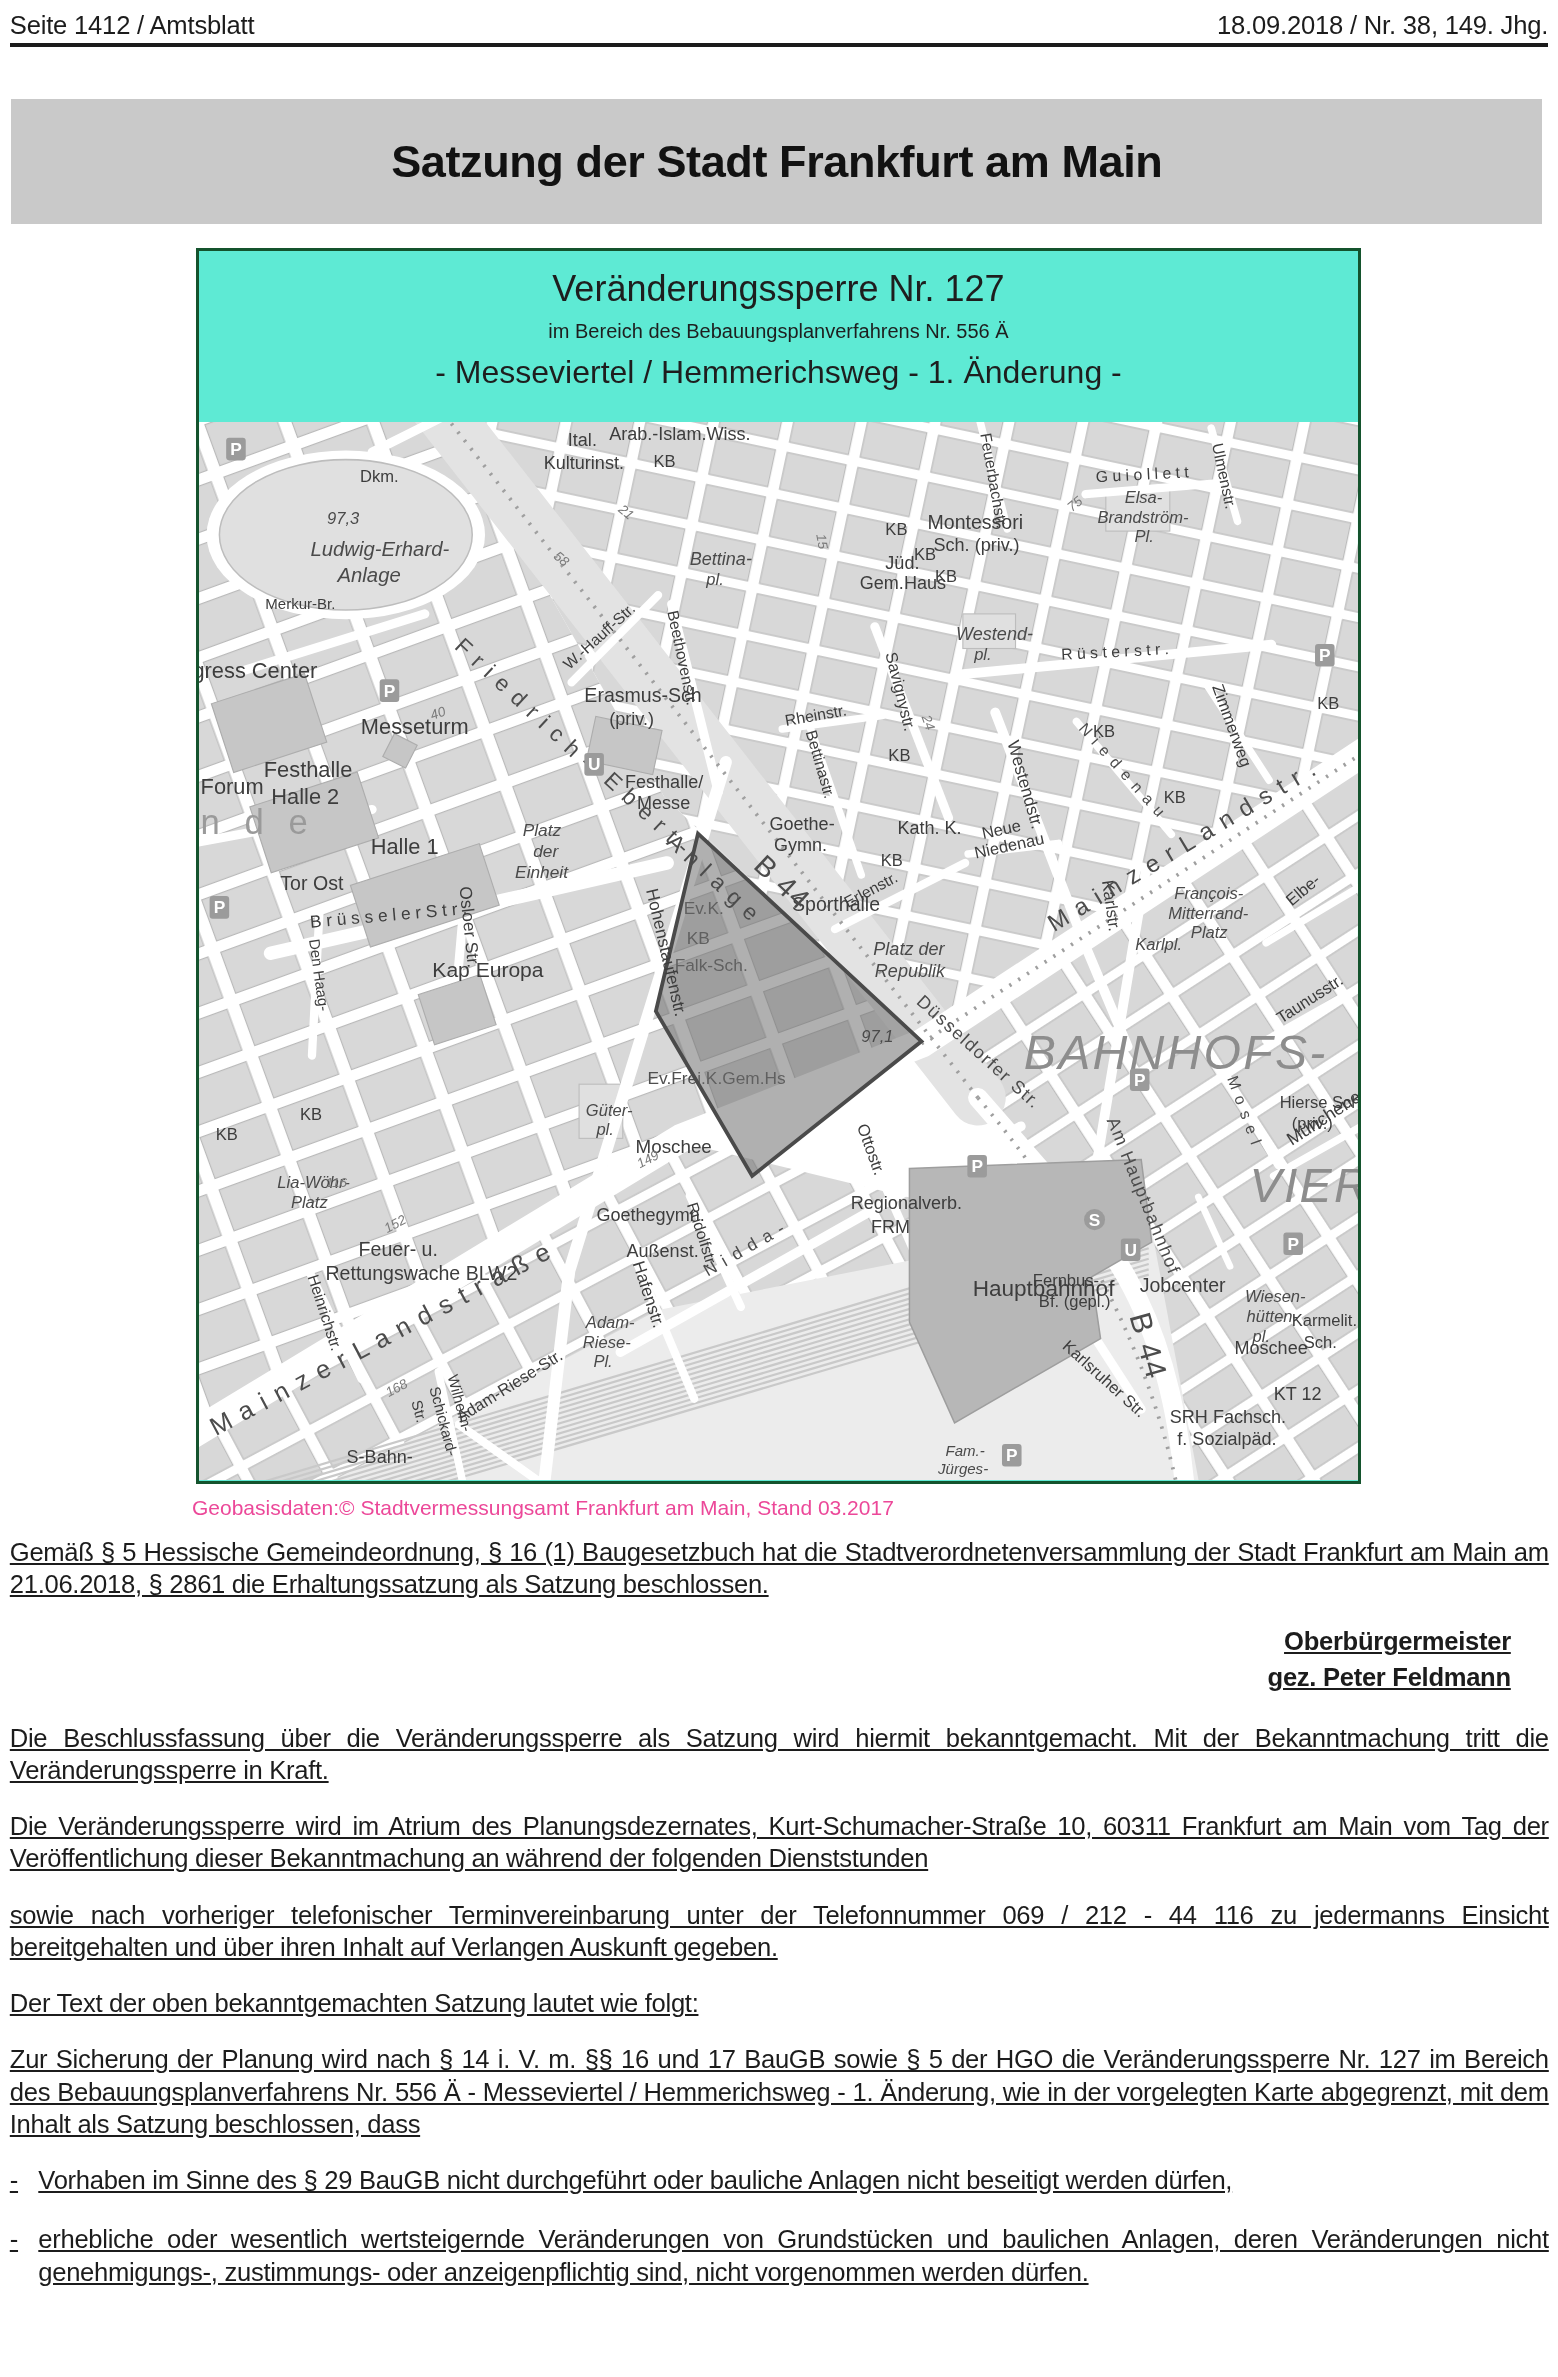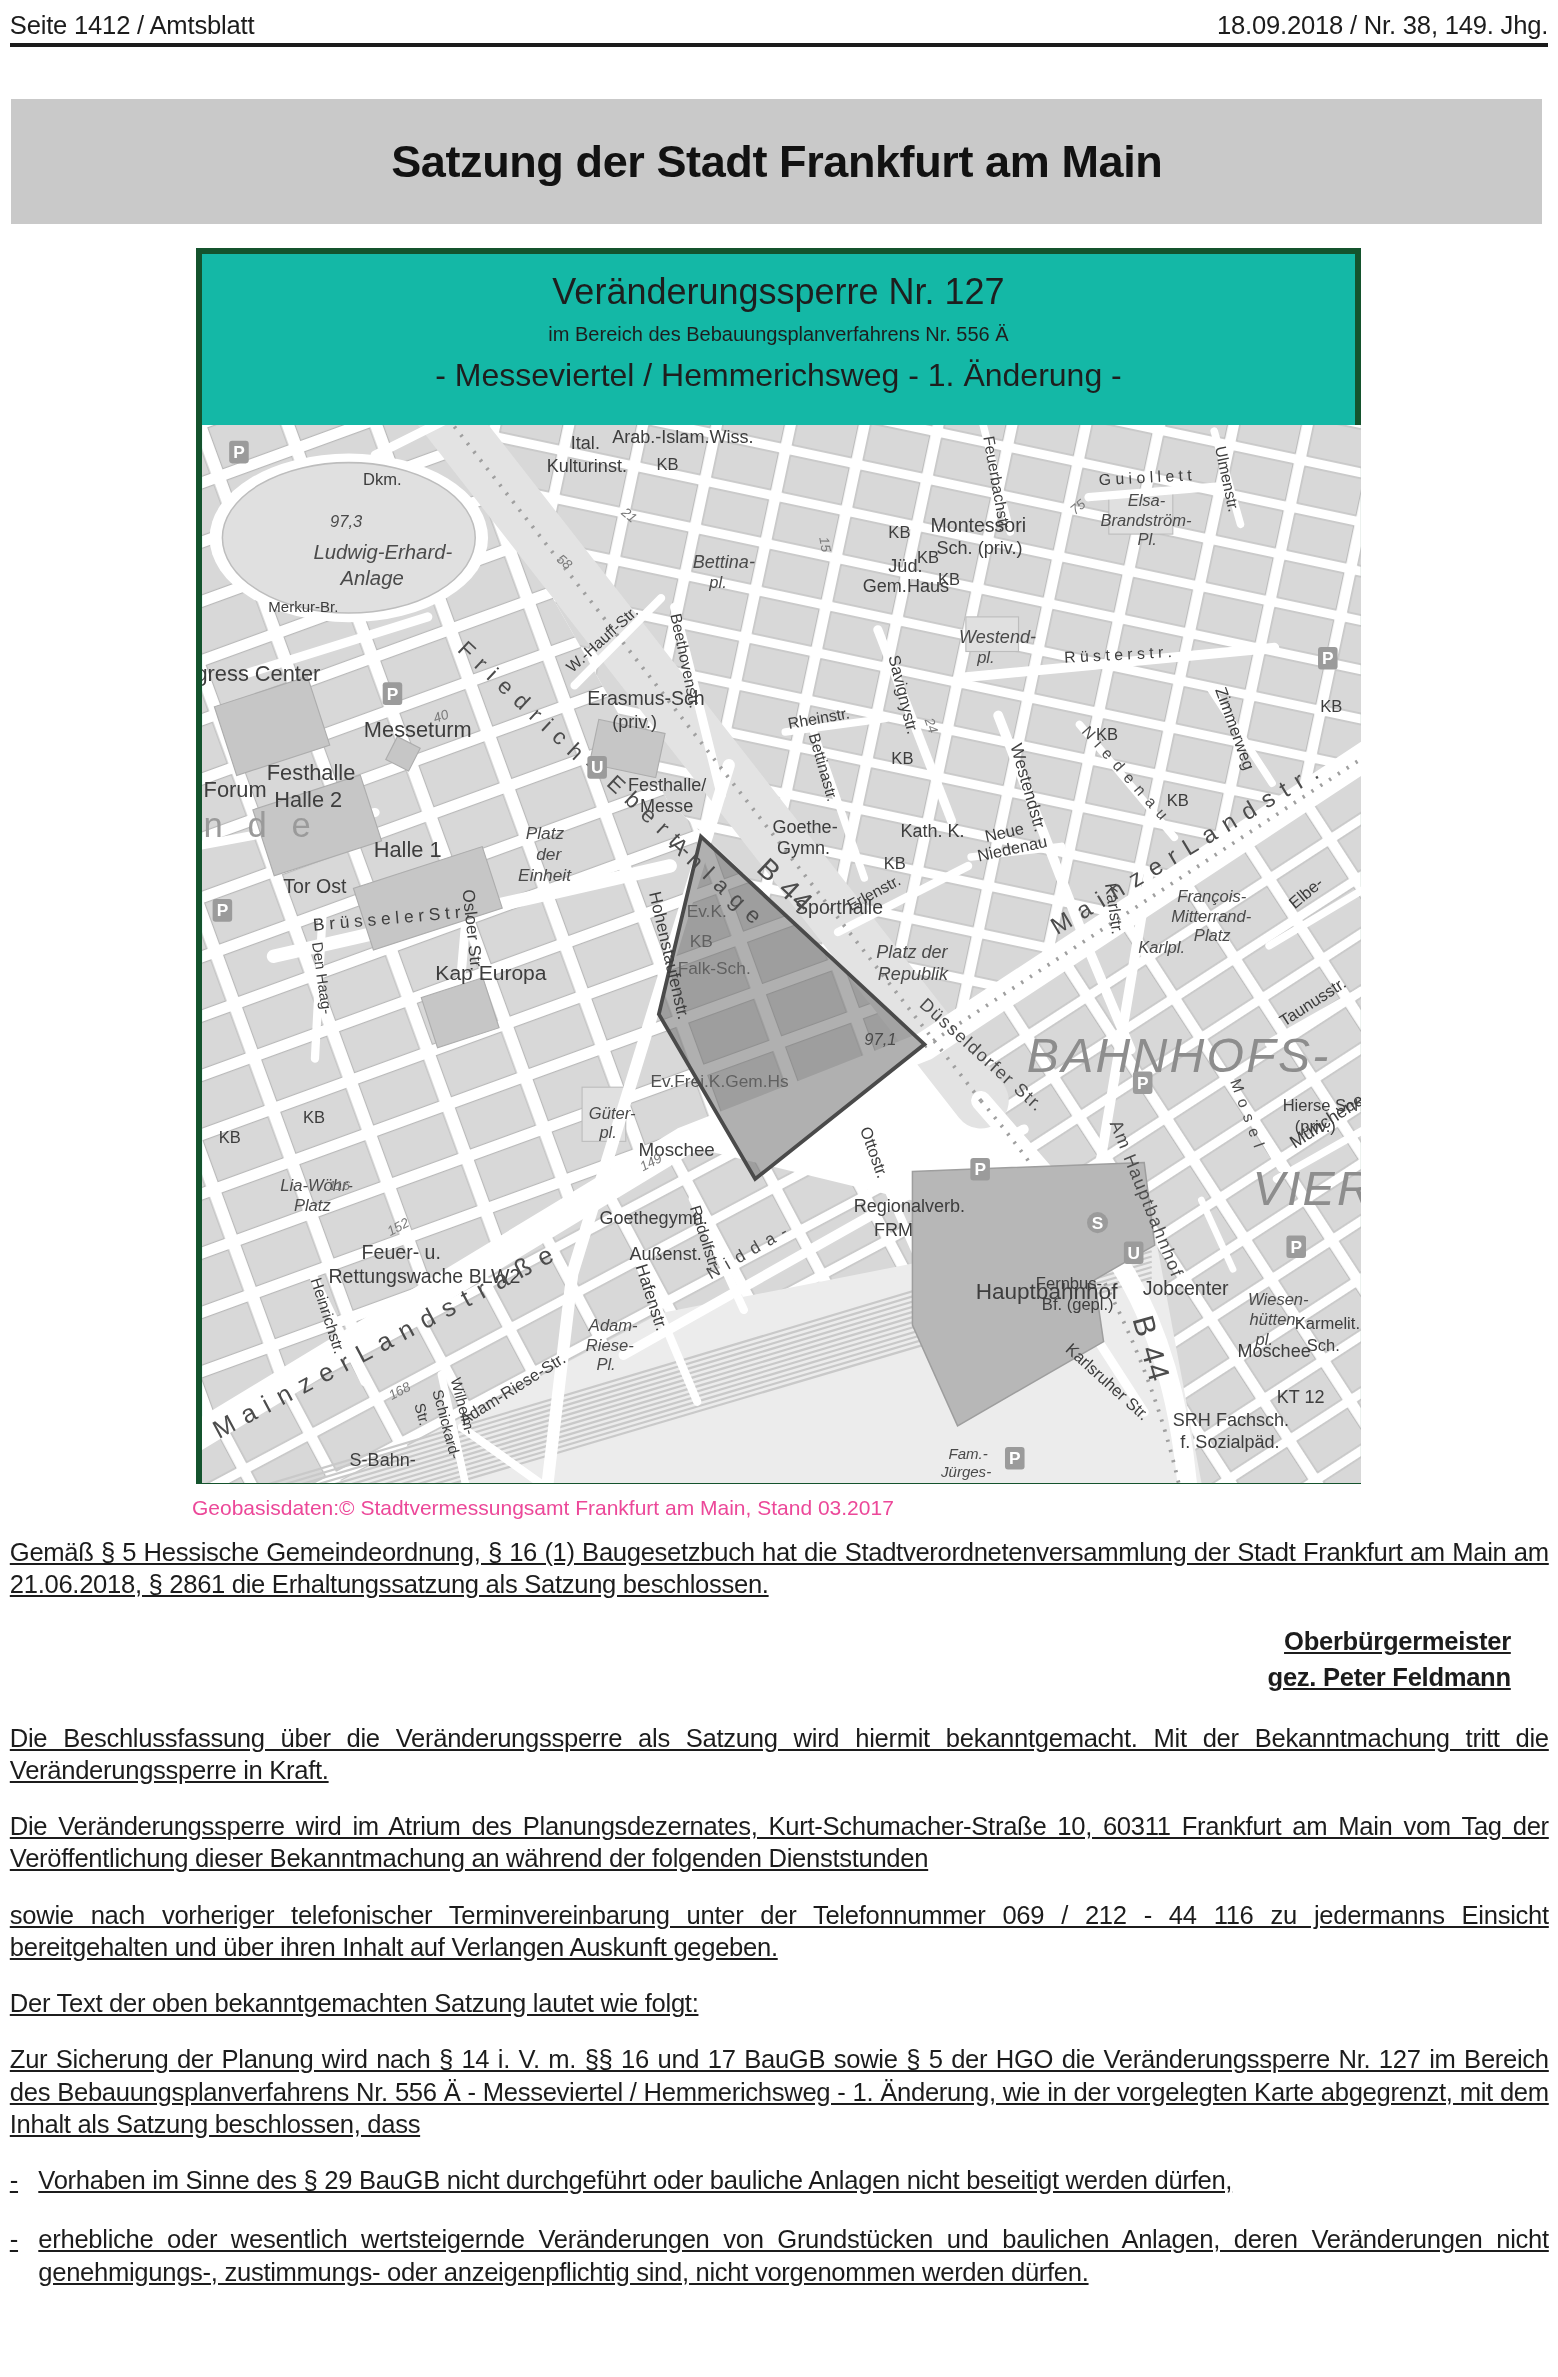--- a/index.html
+++ b/index.html
@@ -5,22 +5,22 @@
   html,body{margin:0;padding:0;background:#ffffff;}
   body{width:1558px;height:2377px;position:relative;overflow:hidden;
        font-family:"Liberation Sans",sans-serif;color:#1c1c1c;}
   .hdr{position:absolute;top:10.5px;left:9.8px;right:9.8px;font-size:25.6px;letter-spacing:-0.2px;}
   .hdr .hl{float:left}
   .hdr .hr{float:right}
   .rule{position:absolute;top:43px;left:9.8px;right:9.8px;height:3.8px;background:#1b1b1b;}
   .banner{position:absolute;top:99px;left:11.3px;width:1531px;height:125px;background:#c9c9c9;
           display:flex;align-items:center;justify-content:center;}
   .banner .bt{font-size:45px;font-weight:bold;color:#121212;letter-spacing:-0.4px;}
-  .mapbox{position:absolute;top:248px;left:196px;width:1165px;height:1236px;border:6px solid #14532d;
-          box-sizing:border-box;background:#14b8a6;}
+  .mapbox{position:absolute;top:248px;left:196px;width:1165px;height:1236px;border:3px solid #14532d;
+          box-sizing:border-box;background:#5eead4;}
   .mb-titles{text-align:center;padding-top:12px;}
   .mt1{font-size:36px;color:#1e1e1e;margin:4.5px 0 10.5px;}
   .mt2{font-size:20px;color:#1e1e1e;margin:0 0 10.5px;}
   .mt3{font-size:32px;color:#1e1e1e;margin:0 0 7.5px;}
   .mapwrap{position:absolute;left:0;top:171px;width:1159px;height:1058px;overflow:hidden;}
   svg{display:block}
   .caption{position:absolute;top:1496px;left:192px;font-size:21px;color:#ec4899;}
   .bodytext{position:absolute;top:1536px;left:9.8px;width:1539px;font-size:25.6px;line-height:1.26;
             letter-spacing:-0.3px;text-align:justify;text-decoration:underline;}
   .bodytext p{margin:0 0 24px;}

